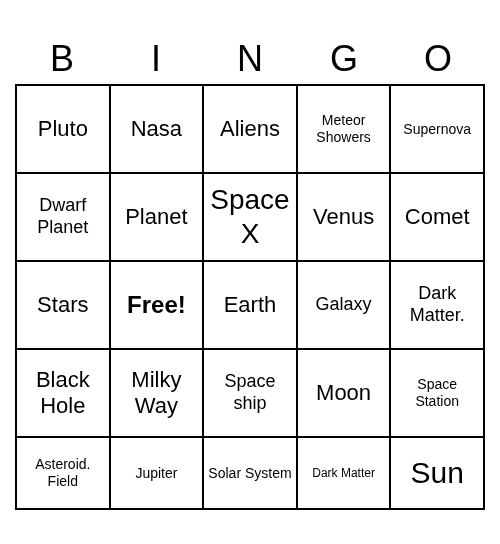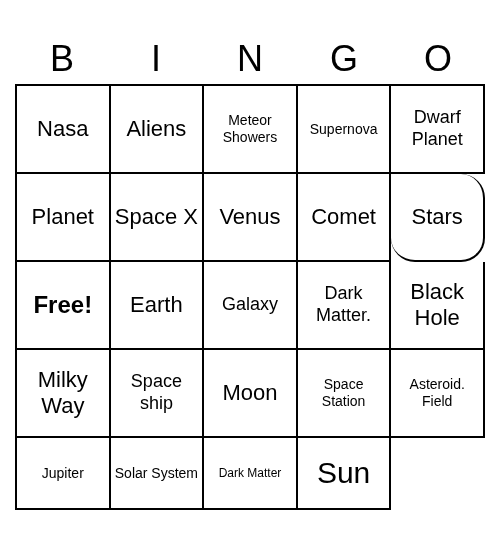--- a/index.html
+++ b/index.html
@@ -74,48 +74,51 @@
 
 <div class="bingo-container">
   <div class="bingo-header">
   <div class="bingo-header-cell">B</div>
       <div class="bingo-header-cell">I</div>
       <div class="bingo-header-cell">N</div>
       <div class="bingo-header-cell">G</div>
       <div class="bingo-header-cell">O</div>
     </div>
   <div class="bingo-grid">
+  <div class="bingo-cell" style="min-height: 88px;">
+        <span style="font-size: 22px;">Pluto</span>
+      </div>
       <div class="bingo-cell" style="min-height: 88px;">
         <span style="font-size: 22px;">Nasa</span>
       </div>
       <div class="bingo-cell" style="min-height: 88px;">
         <span style="font-size: 22px;">Aliens</span>
       </div>
       <div class="bingo-cell small" style="min-height: 88px;">
         <span style="font-size: 14px;">Meteor Showers</span>
       </div>
       <div class="bingo-cell small" style="min-height: 88px;">
         <span style="font-size: 14px;">Supernova</span>
       </div>
       <div class="bingo-cell" style="min-height: 88px;">
         <span style="font-size: 18px;">Dwarf Planet</span>
       </div>
       <div class="bingo-cell" style="min-height: 88px;">
         <span style="font-size: 22px;">Planet</span>
       </div>
       <div class="bingo-cell" style="min-height: 88px;">
-        <span style="font-size: 22px;">Space X</span>
+        <span style="font-size: 28px;">Space X</span>
       </div>
       <div class="bingo-cell" style="min-height: 88px;">
         <span style="font-size: 22px;">Venus</span>
       </div>
       <div class="bingo-cell" style="min-height: 88px;">
         <span style="font-size: 22px;">Comet</span>
       </div>
-      <div class="bingo-cell" style="min-height: 88px; border-radius: 24px;">
+      <div class="bingo-cell" style="min-height: 88px;">
         <span style="font-size: 22px;">Stars</span>
       </div>
       <div class="bingo-cell free" style="min-height: 88px;">
         <span style="font-size: 24px; font-weight: bold;">Free!</span>
       </div>
       <div class="bingo-cell" style="min-height: 88px;">
         <span style="font-size: 22px;">Earth</span>
       </div>
       <div class="bingo-cell" style="min-height: 88px;">
         <span style="font-size: 18px;">Galaxy</span>

